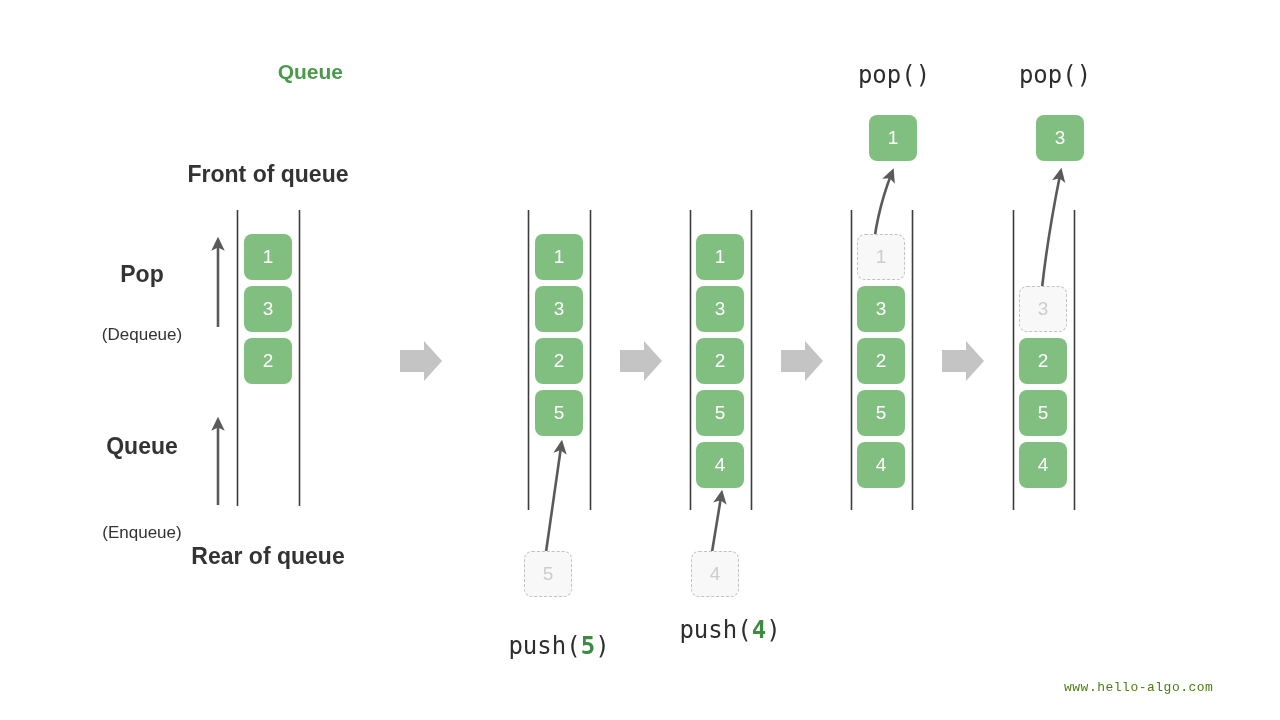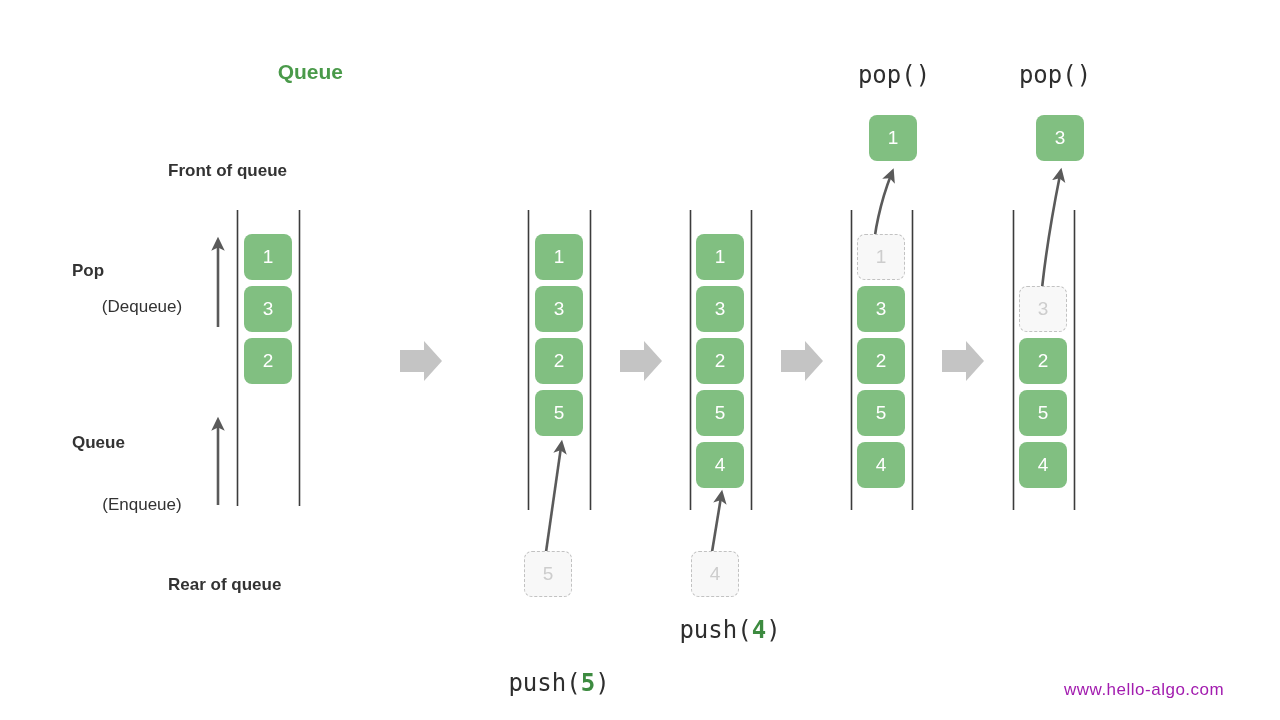--- a/index.html
+++ b/index.html
@@ -22,46 +22,47 @@
     font-family: "Liberation Sans", sans-serif;
     font-weight: bold;
     font-size: 21px;
     color: #4a9a4a;
     text-align: right;
     white-space: nowrap;
   }
   .caption-bold {
     font-family: "Liberation Sans", sans-serif;
     font-weight: bold;
-    font-size: 17px;
+    font-size: 23px;
     color: #333333;
-    text-align: left;
+    text-align: center;
     white-space: nowrap;
   }
   .caption-regular {
     font-family: "Liberation Sans", sans-serif;
     font-weight: normal;
     font-size: 17px;
     color: #333333;
     text-align: center;
     white-space: nowrap;
+    margin-top: 28px;
   }
   .mono-label {
     font-family: "DejaVu Sans Mono", monospace;
     font-size: 24px;
     color: #2e2e2e;
     text-align: center;
     white-space: nowrap;
     letter-spacing: 0px;
   }
   .mono-label .arg { color: #3d8b40; font-weight: bold; }
   .watermark {
-    font-family: Liberation Sans, sans-serif;
-    font-size: 17px;
-    color: #a21caf;
+    font-family: Liberation Mono, monospace;
+    font-size: 13px;
+    color: #4d7c0f;
     white-space: nowrap;
     letter-spacing: 0.5px;
   }
 
   
   .cell {
     position: absolute;
     width: 48px;
     height: 46px;
     border-radius: 8px;
@@ -149,38 +150,38 @@
     </g>
     <g>
       <path d="M 942 350 L 966 350 L 966 341 L 984 361 L 966 381 L 966 372 L 942 372 Z" fill="#c4c4c4"></path>
     </g>
   </svg>
 
   <div class="abs title-queue" style="left:193px; top:60px; width:150px;">Queue</div>
 
   <div class="abs caption-bold" style="left:168px; top:161px; width:200px;">Front of queue</div>
 
-  <div class="abs caption-bold" style="left:168px; top:543px; width:200px;margin-top:32px;">Rear of queue</div>
+  <div class="abs caption-bold" style="left:168px; top:543px; width:200px;">Rear of queue</div>
 
   <div class="abs caption-bold" style="left:72px; top:261px; width:140px;">Pop</div>
   <div class="abs caption-regular" style="left:72px; top:297px; width:140px;">(Dequeue)</div>
 
   <div class="abs caption-bold" style="left:72px; top:433px; width:140px;">Queue</div>
   <div class="abs caption-regular" style="left:72px; top:495px; width:140px;text-align:center;">(Enqueue)</div>
 
   <div class="cell" style="left:244px; top:234px;">1</div>
   <div class="cell" style="left:244px; top:286px;">3</div>
   <div class="cell" style="left:244px; top:338px;">2</div>
 
   <div class="cell" style="left:535px; top:234px;">1</div>
   <div class="cell" style="left:535px; top:286px;">3</div>
   <div class="cell" style="left:535px; top:338px;">2</div>
   <div class="cell" style="left:535px; top:390px;">5</div>
   <div class="cell ghost" style="left:524px; top:551px;">5</div>
-  <div class="abs mono-label" style="left:484px; top:632px; width:150px;margin-top:37px;">
+  <div class="abs mono-label" style="left:484px; top:632px; width:150px;">
     <span>push(</span><span class="arg">5</span><span>)</span>
   </div>
 
   <div class="cell" style="left:696px; top:234px;">1</div>
   <div class="cell" style="left:696px; top:286px;">3</div>
   <div class="cell" style="left:696px; top:338px;">2</div>
   <div class="cell" style="left:696px; top:390px;">5</div>
   <div class="cell" style="left:696px; top:442px;">4</div>
   <div class="cell ghost" style="left:691px; top:551px;">4</div>
   <div class="abs mono-label" style="left:655px; top:616px; width:150px;">

